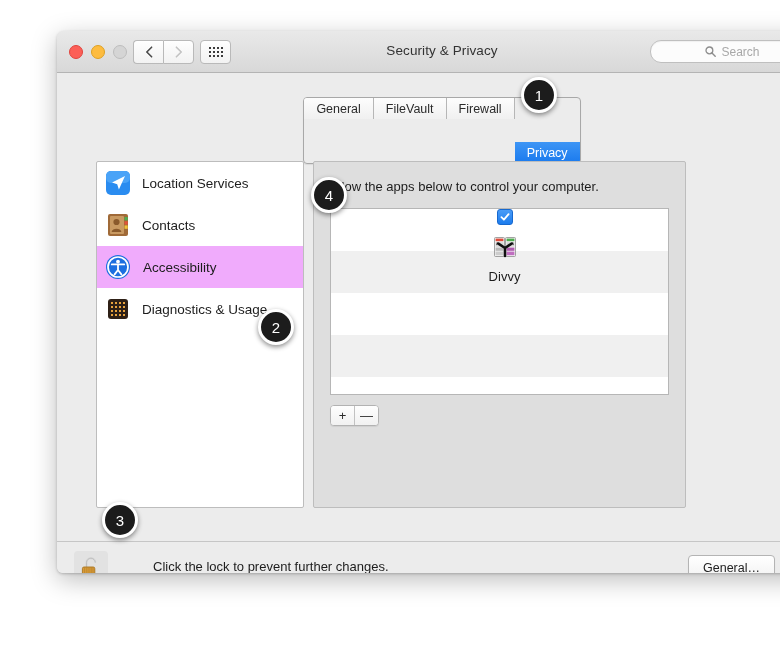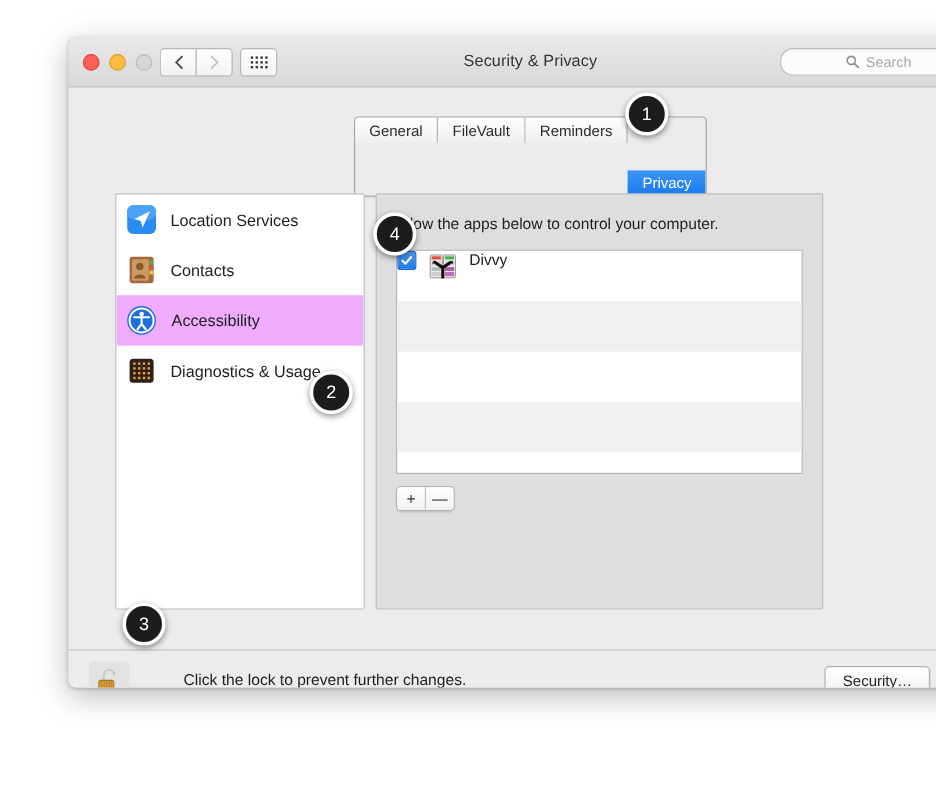--- a/index.html
+++ b/index.html
@@ -206,22 +206,24 @@
     left: 16px; top: 46px;
     width: 337px;
     height: 185px;
     background: #ffffff;
     border: 1px solid #b6b6b6;
     overflow: hidden;
   }
   .approw {
     height: 42px;
     display: flex;
-    align-items: flex-start;
+    align-items: center;
+    padding-left: 10px;
     gap: 9px;
+    flex-direction: column;
   }
   .approw.alt { background: #f0f0f0; }
   .appname { font-size: 13px; color: #1d1d1d; }
 
   .chk {
     width: 14px; height: 14px;
     border-radius: 3px;
     background: linear-gradient(to bottom,#4a9cf7,#1c7ced);
     border: 1px solid #1769cf;
     display: flex; align-items: center; justify-content: center;
@@ -374,21 +376,21 @@
         </span>
       </div>
     </div>
 
     <div class="wbody">
 
       <div class="tabs">
         <div class="tabstrip">
           <div class="tab">General</div>
           <div class="tab">FileVault</div>
-          <div class="tab">Reminders</div>
+          <div class="tab">Firewall</div>
           <div class="tab active">Privacy</div>
         </div>
       </div>
 
       <div class="panes">
 
         <div class="sidebar">
 
           <div class="srow">
             <svg class="icon" width="26" height="26" viewBox="0 0 26 26">
@@ -506,21 +508,21 @@
             <path d="M4.6 12 V23.6"></path>
               <path d="M6.8 12 V23.6"></path>
               <path d="M9 12 V23.6"></path>
               <path d="M11.2 12 V23.6"></path>
               <path d="M13 12 V23.6"></path>
           </g>
         </svg>
       </div>
       <div class="locktext">Click the lock to prevent further changes.</div>
 
-      <div class="advbtn">Security…</div>
+      <div class="advbtn">General…</div>
       <div class="helpbtn">?</div>
 
     </div>
   </div>
 
   <div class="badge b1">1</div>
   <div class="badge b2">2</div>
   <div class="badge b3">3</div>
   <div class="badge b4">4</div>
 

